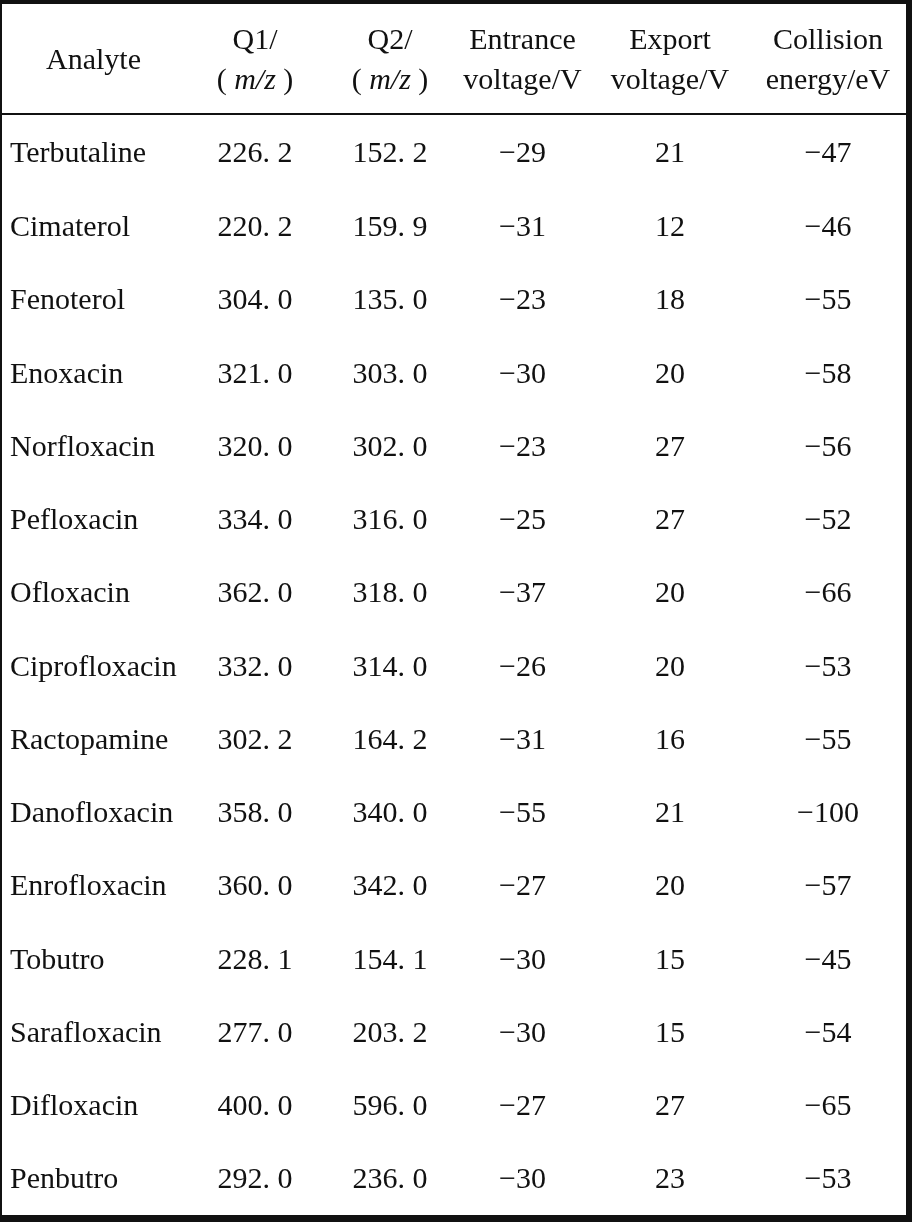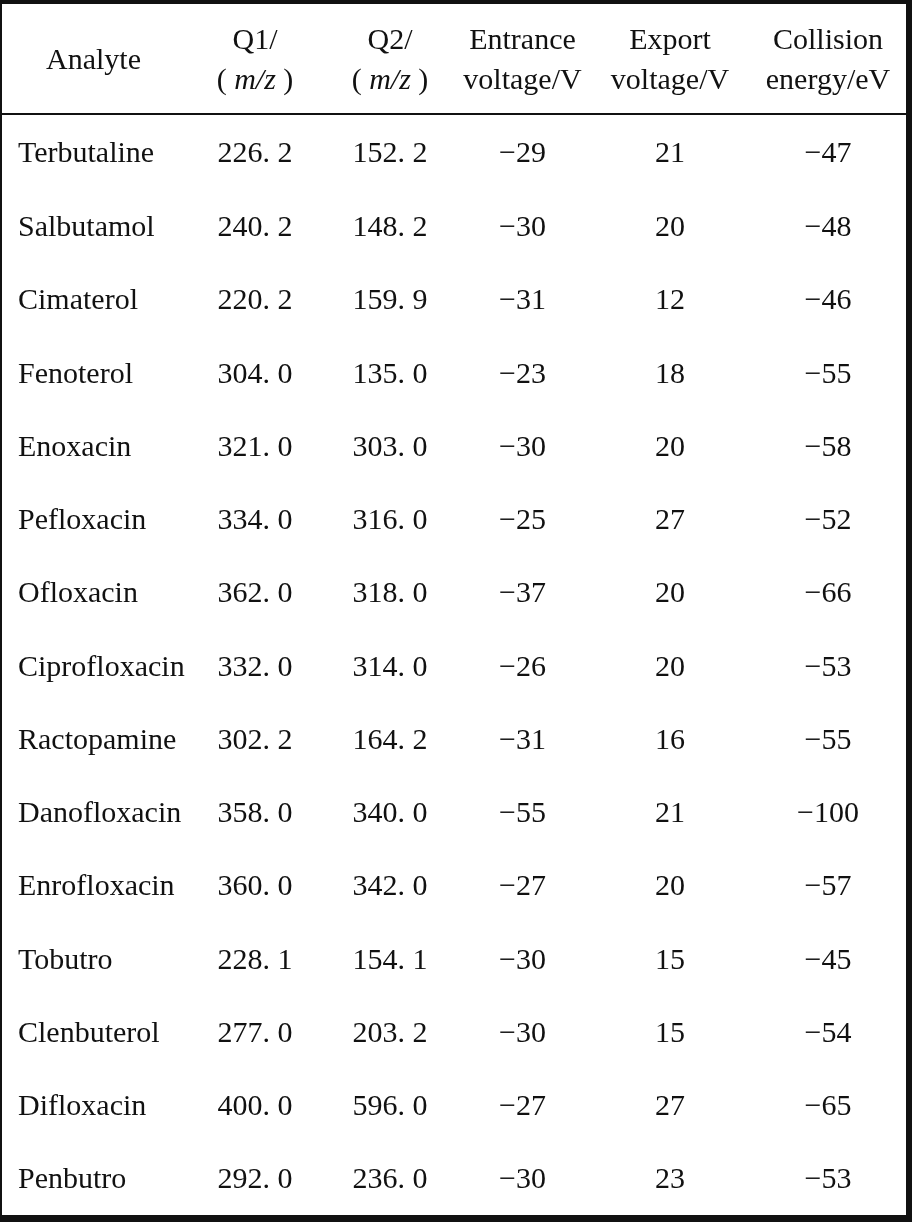--- a/index.html
+++ b/index.html
@@ -51,21 +51,21 @@
   .mz-italic { font-style: italic; }
 
   tbody td {
     padding: 0;
     text-align: center;
     vertical-align: middle;
     white-space: nowrap;
   }
   tbody td.cell-analyte {
     text-align: left;
-    padding-left: 16px;
+    padding-left: 8px;
   }
 </style>
 </head>
 <body>
 
 <div class="page">
   <table class="ms-table">
     <colgroup>
       <col class="c-analyte">
       <col class="c-q1">
@@ -104,28 +104,20 @@
     <tbody>
         <tr>
           <td class="cell-analyte">Terbutaline</td>
           <td class="cell-num">226. 2</td>
           <td class="cell-num">152. 2</td>
           <td class="cell-num">−29</td>
           <td class="cell-num">21</td>
           <td class="cell-num">−47</td>
         </tr>
         <tr>
-          <td class="cell-analyte">Salbutamol</td>
-          <td class="cell-num">240. 2</td>
-          <td class="cell-num">148. 2</td>
-          <td class="cell-num">−30</td>
-          <td class="cell-num">20</td>
-          <td class="cell-num">−48</td>
-        </tr>
-        <tr>
           <td class="cell-analyte">Cimaterol</td>
           <td class="cell-num">220. 2</td>
           <td class="cell-num">159. 9</td>
           <td class="cell-num">−31</td>
           <td class="cell-num">12</td>
           <td class="cell-num">−46</td>
         </tr>
         <tr>
           <td class="cell-analyte">Fenoterol</td>
           <td class="cell-num">304. 0</td>
@@ -136,20 +128,28 @@
         </tr>
         <tr>
           <td class="cell-analyte">Enoxacin</td>
           <td class="cell-num">321. 0</td>
           <td class="cell-num">303. 0</td>
           <td class="cell-num">−30</td>
           <td class="cell-num">20</td>
           <td class="cell-num">−58</td>
         </tr>
         <tr>
+          <td class="cell-analyte">Norfloxacin</td>
+          <td class="cell-num">320. 0</td>
+          <td class="cell-num">302. 0</td>
+          <td class="cell-num">−23</td>
+          <td class="cell-num">27</td>
+          <td class="cell-num">−56</td>
+        </tr>
+        <tr>
           <td class="cell-analyte">Pefloxacin</td>
           <td class="cell-num">334. 0</td>
           <td class="cell-num">316. 0</td>
           <td class="cell-num">−25</td>
           <td class="cell-num">27</td>
           <td class="cell-num">−52</td>
         </tr>
         <tr>
           <td class="cell-analyte">Ofloxacin</td>
           <td class="cell-num">362. 0</td>
@@ -192,21 +192,21 @@
         </tr>
         <tr>
           <td class="cell-analyte">Tobutro</td>
           <td class="cell-num">228. 1</td>
           <td class="cell-num">154. 1</td>
           <td class="cell-num">−30</td>
           <td class="cell-num">15</td>
           <td class="cell-num">−45</td>
         </tr>
         <tr>
-          <td class="cell-analyte">Clenbuterol</td>
+          <td class="cell-analyte">Sarafloxacin</td>
           <td class="cell-num">277. 0</td>
           <td class="cell-num">203. 2</td>
           <td class="cell-num">−30</td>
           <td class="cell-num">15</td>
           <td class="cell-num">−54</td>
         </tr>
         <tr>
           <td class="cell-analyte">Difloxacin</td>
           <td class="cell-num">400. 0</td>
           <td class="cell-num">596. 0</td>

